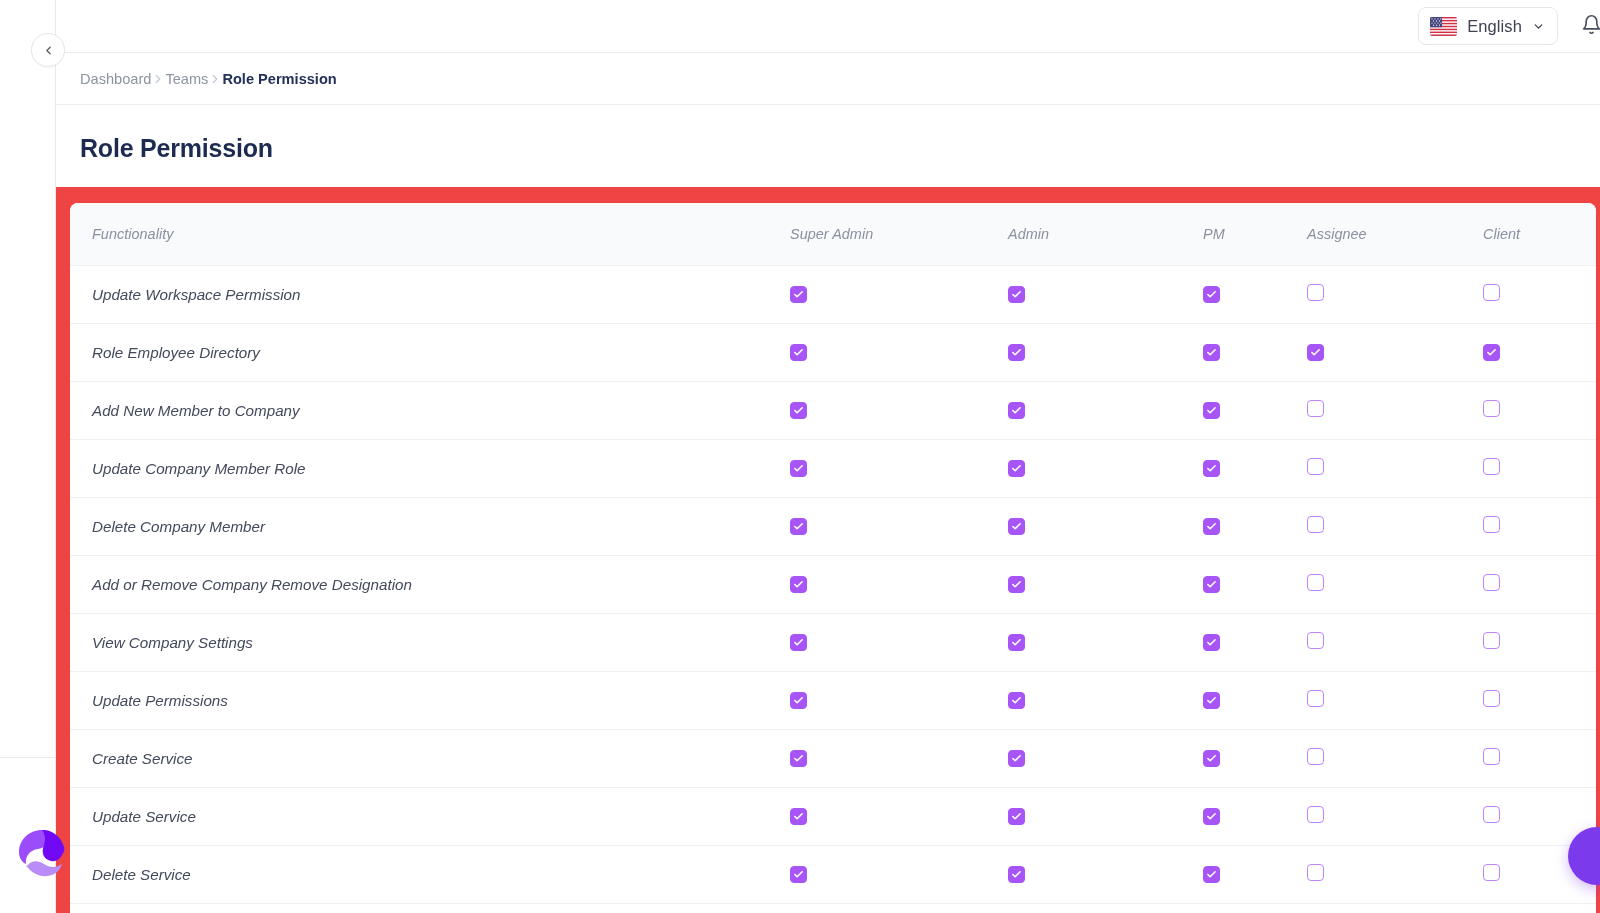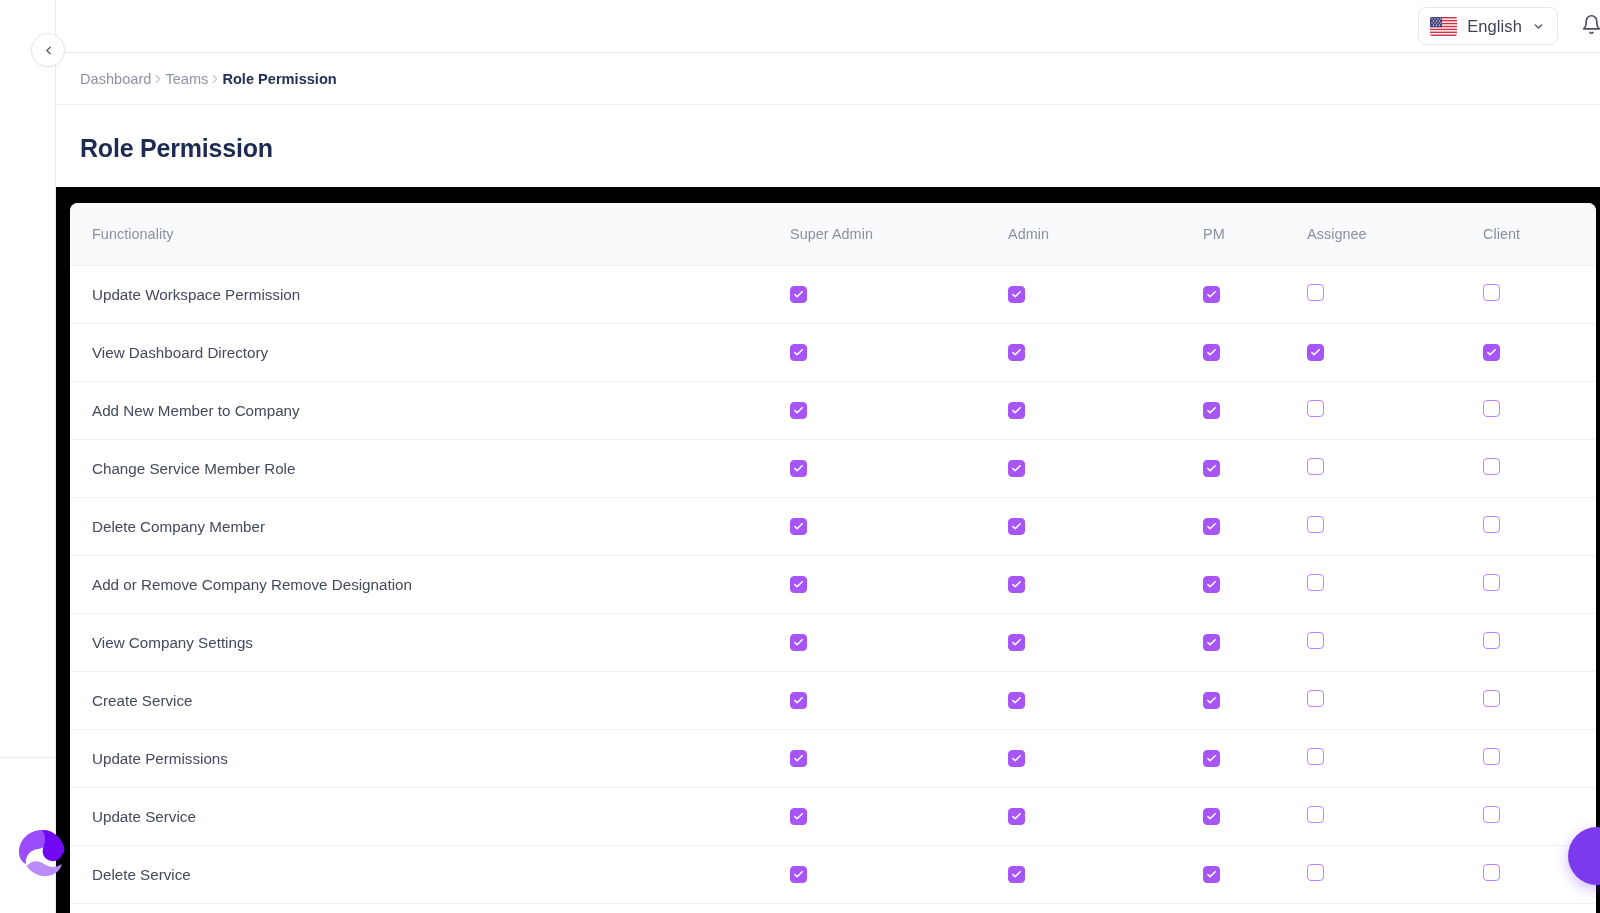--- a/index.html
+++ b/index.html
@@ -175,23 +175,24 @@
     color: #1e2b50;
     letter-spacing: -.2px;
     padding: 28px 0 0 24px;
     line-height: 1.2;
   }
 
   .canvas {
     margin-top: 24px;
     flex: 1 1 auto;
     min-height: 0;
-    background: #000000;
+    background: #ef4444;
     padding: 16px 4px 0 14px;
     overflow: hidden;
+    font-style: italic;
   }
 
   .card {
     background: #ffffff;
     border-radius: 8px 8px 0 0;
     height: 100%;
     overflow: hidden;
     box-shadow: 0 0 0 1px rgba(16,24,40,.015);
   }
 
@@ -413,21 +414,21 @@
                     </span></td>
                   <td class="col-pm"><span class="cbx on" aria-checked="true">
                       <svg width="11" height="11" viewBox="0 0 24 24" fill="none" stroke="#ffffff" stroke-width="3.4" stroke-linecap="round" stroke-linejoin="round">
                         <polyline points="20 6 9 17 4 12"></polyline>
                       </svg>
                     </span></td>
                   <td class="col-as"><span class="cbx off" aria-checked="false"></span></td>
                   <td class="col-cl"><span class="cbx off" aria-checked="false"></span></td>
                 </tr>
                 <tr>
-                  <td class="fn">View Dashboard Directory</td>
+                  <td class="fn">Role Employee Directory</td>
                   <td class="col-sa"><span class="cbx on" aria-checked="true">
                       <svg width="11" height="11" viewBox="0 0 24 24" fill="none" stroke="#ffffff" stroke-width="3.4" stroke-linecap="round" stroke-linejoin="round">
                         <polyline points="20 6 9 17 4 12"></polyline>
                       </svg>
                     </span></td>
                   <td class="col-ad"><span class="cbx on" aria-checked="true">
                       <svg width="11" height="11" viewBox="0 0 24 24" fill="none" stroke="#ffffff" stroke-width="3.4" stroke-linecap="round" stroke-linejoin="round">
                         <polyline points="20 6 9 17 4 12"></polyline>
                       </svg>
                     </span></td>
@@ -461,21 +462,21 @@
                     </span></td>
                   <td class="col-pm"><span class="cbx on" aria-checked="true">
                       <svg width="11" height="11" viewBox="0 0 24 24" fill="none" stroke="#ffffff" stroke-width="3.4" stroke-linecap="round" stroke-linejoin="round">
                         <polyline points="20 6 9 17 4 12"></polyline>
                       </svg>
                     </span></td>
                   <td class="col-as"><span class="cbx off" aria-checked="false"></span></td>
                   <td class="col-cl"><span class="cbx off" aria-checked="false"></span></td>
                 </tr>
                 <tr>
-                  <td class="fn">Change Service Member Role</td>
+                  <td class="fn">Update Company Member Role</td>
                   <td class="col-sa"><span class="cbx on" aria-checked="true">
                       <svg width="11" height="11" viewBox="0 0 24 24" fill="none" stroke="#ffffff" stroke-width="3.4" stroke-linecap="round" stroke-linejoin="round">
                         <polyline points="20 6 9 17 4 12"></polyline>
                       </svg>
                     </span></td>
                   <td class="col-ad"><span class="cbx on" aria-checked="true">
                       <svg width="11" height="11" viewBox="0 0 24 24" fill="none" stroke="#ffffff" stroke-width="3.4" stroke-linecap="round" stroke-linejoin="round">
                         <polyline points="20 6 9 17 4 12"></polyline>
                       </svg>
                     </span></td>
@@ -541,41 +542,41 @@
                     </span></td>
                   <td class="col-pm"><span class="cbx on" aria-checked="true">
                       <svg width="11" height="11" viewBox="0 0 24 24" fill="none" stroke="#ffffff" stroke-width="3.4" stroke-linecap="round" stroke-linejoin="round">
                         <polyline points="20 6 9 17 4 12"></polyline>
                       </svg>
                     </span></td>
                   <td class="col-as"><span class="cbx off" aria-checked="false"></span></td>
                   <td class="col-cl"><span class="cbx off" aria-checked="false"></span></td>
                 </tr>
                 <tr>
+                  <td class="fn">Update Permissions</td>
+                  <td class="col-sa"><span class="cbx on" aria-checked="true">
+                      <svg width="11" height="11" viewBox="0 0 24 24" fill="none" stroke="#ffffff" stroke-width="3.4" stroke-linecap="round" stroke-linejoin="round">
+                        <polyline points="20 6 9 17 4 12"></polyline>
+                      </svg>
+                    </span></td>
+                  <td class="col-ad"><span class="cbx on" aria-checked="true">
+                      <svg width="11" height="11" viewBox="0 0 24 24" fill="none" stroke="#ffffff" stroke-width="3.4" stroke-linecap="round" stroke-linejoin="round">
+                        <polyline points="20 6 9 17 4 12"></polyline>
+                      </svg>
+                    </span></td>
+                  <td class="col-pm"><span class="cbx on" aria-checked="true">
+                      <svg width="11" height="11" viewBox="0 0 24 24" fill="none" stroke="#ffffff" stroke-width="3.4" stroke-linecap="round" stroke-linejoin="round">
+                        <polyline points="20 6 9 17 4 12"></polyline>
+                      </svg>
+                    </span></td>
+                  <td class="col-as"><span class="cbx off" aria-checked="false"></span></td>
+                  <td class="col-cl"><span class="cbx off" aria-checked="false"></span></td>
+                </tr>
+                <tr>
                   <td class="fn">Create Service</td>
-                  <td class="col-sa"><span class="cbx on" aria-checked="true">
-                      <svg width="11" height="11" viewBox="0 0 24 24" fill="none" stroke="#ffffff" stroke-width="3.4" stroke-linecap="round" stroke-linejoin="round">
-                        <polyline points="20 6 9 17 4 12"></polyline>
-                      </svg>
-                    </span></td>
-                  <td class="col-ad"><span class="cbx on" aria-checked="true">
-                      <svg width="11" height="11" viewBox="0 0 24 24" fill="none" stroke="#ffffff" stroke-width="3.4" stroke-linecap="round" stroke-linejoin="round">
-                        <polyline points="20 6 9 17 4 12"></polyline>
-                      </svg>
-                    </span></td>
-                  <td class="col-pm"><span class="cbx on" aria-checked="true">
-                      <svg width="11" height="11" viewBox="0 0 24 24" fill="none" stroke="#ffffff" stroke-width="3.4" stroke-linecap="round" stroke-linejoin="round">
-                        <polyline points="20 6 9 17 4 12"></polyline>
-                      </svg>
-                    </span></td>
-                  <td class="col-as"><span class="cbx off" aria-checked="false"></span></td>
-                  <td class="col-cl"><span class="cbx off" aria-checked="false"></span></td>
-                </tr>
-                <tr>
-                  <td class="fn">Update Permissions</td>
                   <td class="col-sa"><span class="cbx on" aria-checked="true">
                       <svg width="11" height="11" viewBox="0 0 24 24" fill="none" stroke="#ffffff" stroke-width="3.4" stroke-linecap="round" stroke-linejoin="round">
                         <polyline points="20 6 9 17 4 12"></polyline>
                       </svg>
                     </span></td>
                   <td class="col-ad"><span class="cbx on" aria-checked="true">
                       <svg width="11" height="11" viewBox="0 0 24 24" fill="none" stroke="#ffffff" stroke-width="3.4" stroke-linecap="round" stroke-linejoin="round">
                         <polyline points="20 6 9 17 4 12"></polyline>
                       </svg>
                     </span></td>

